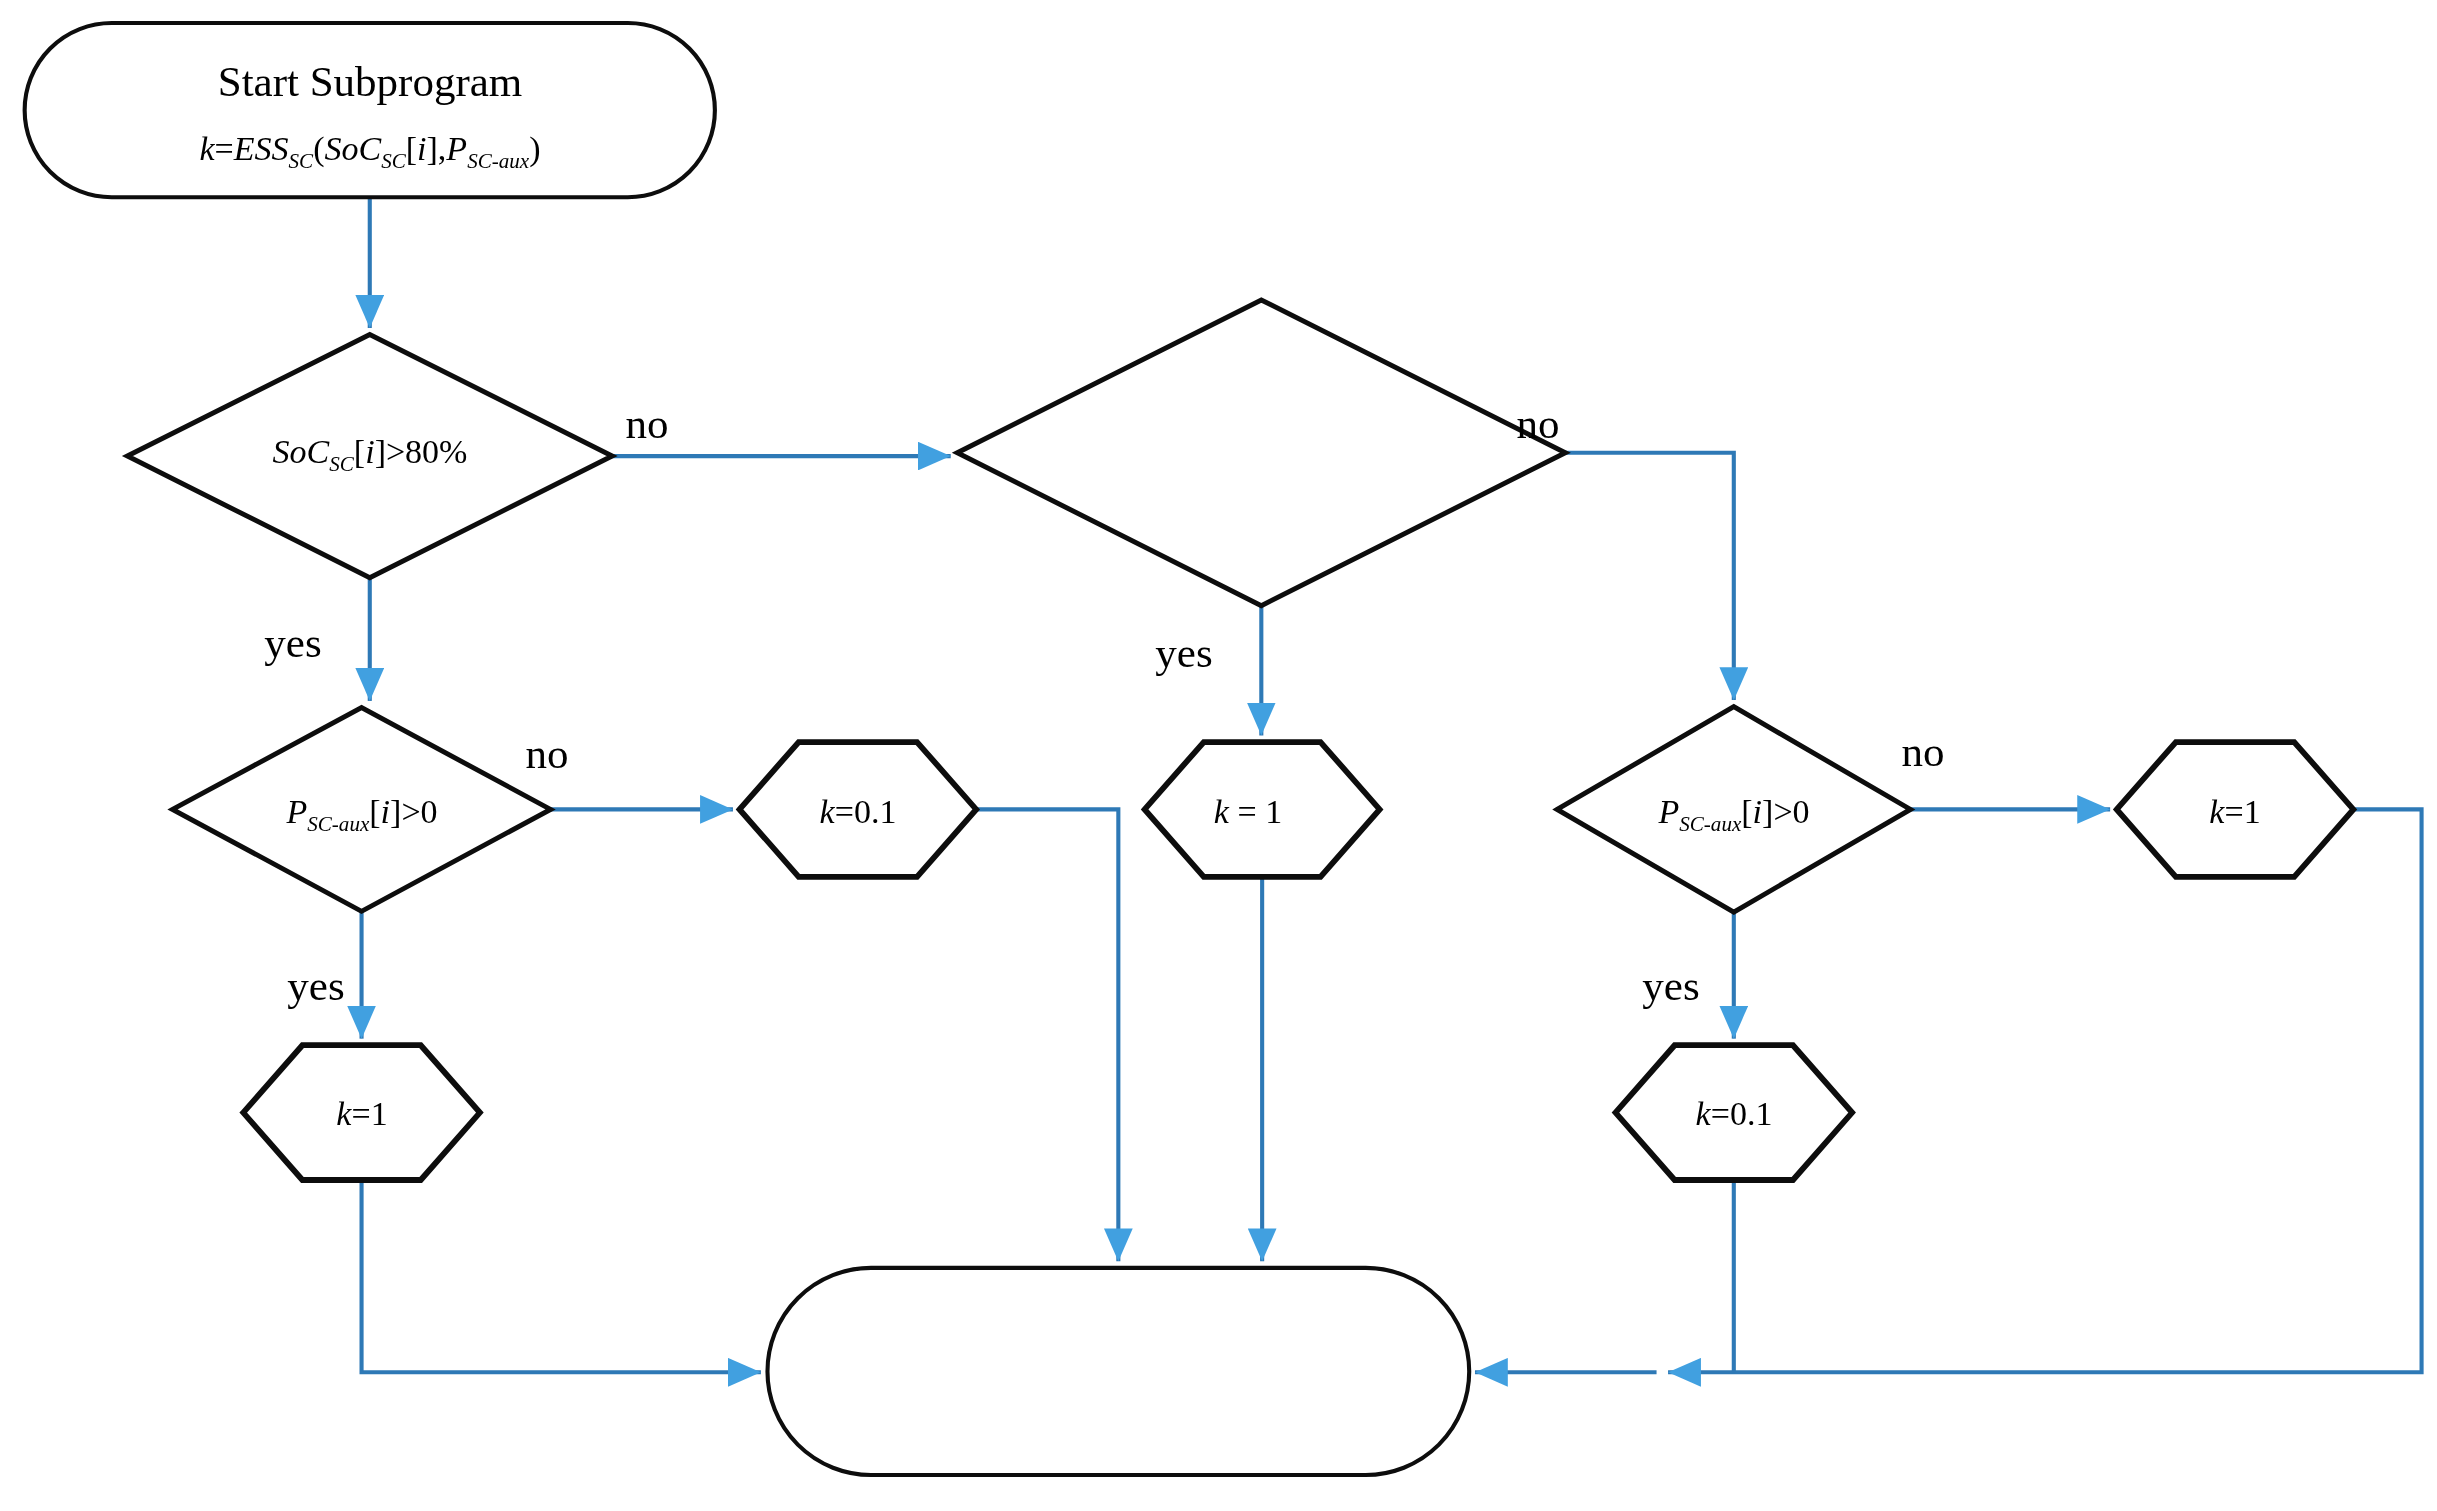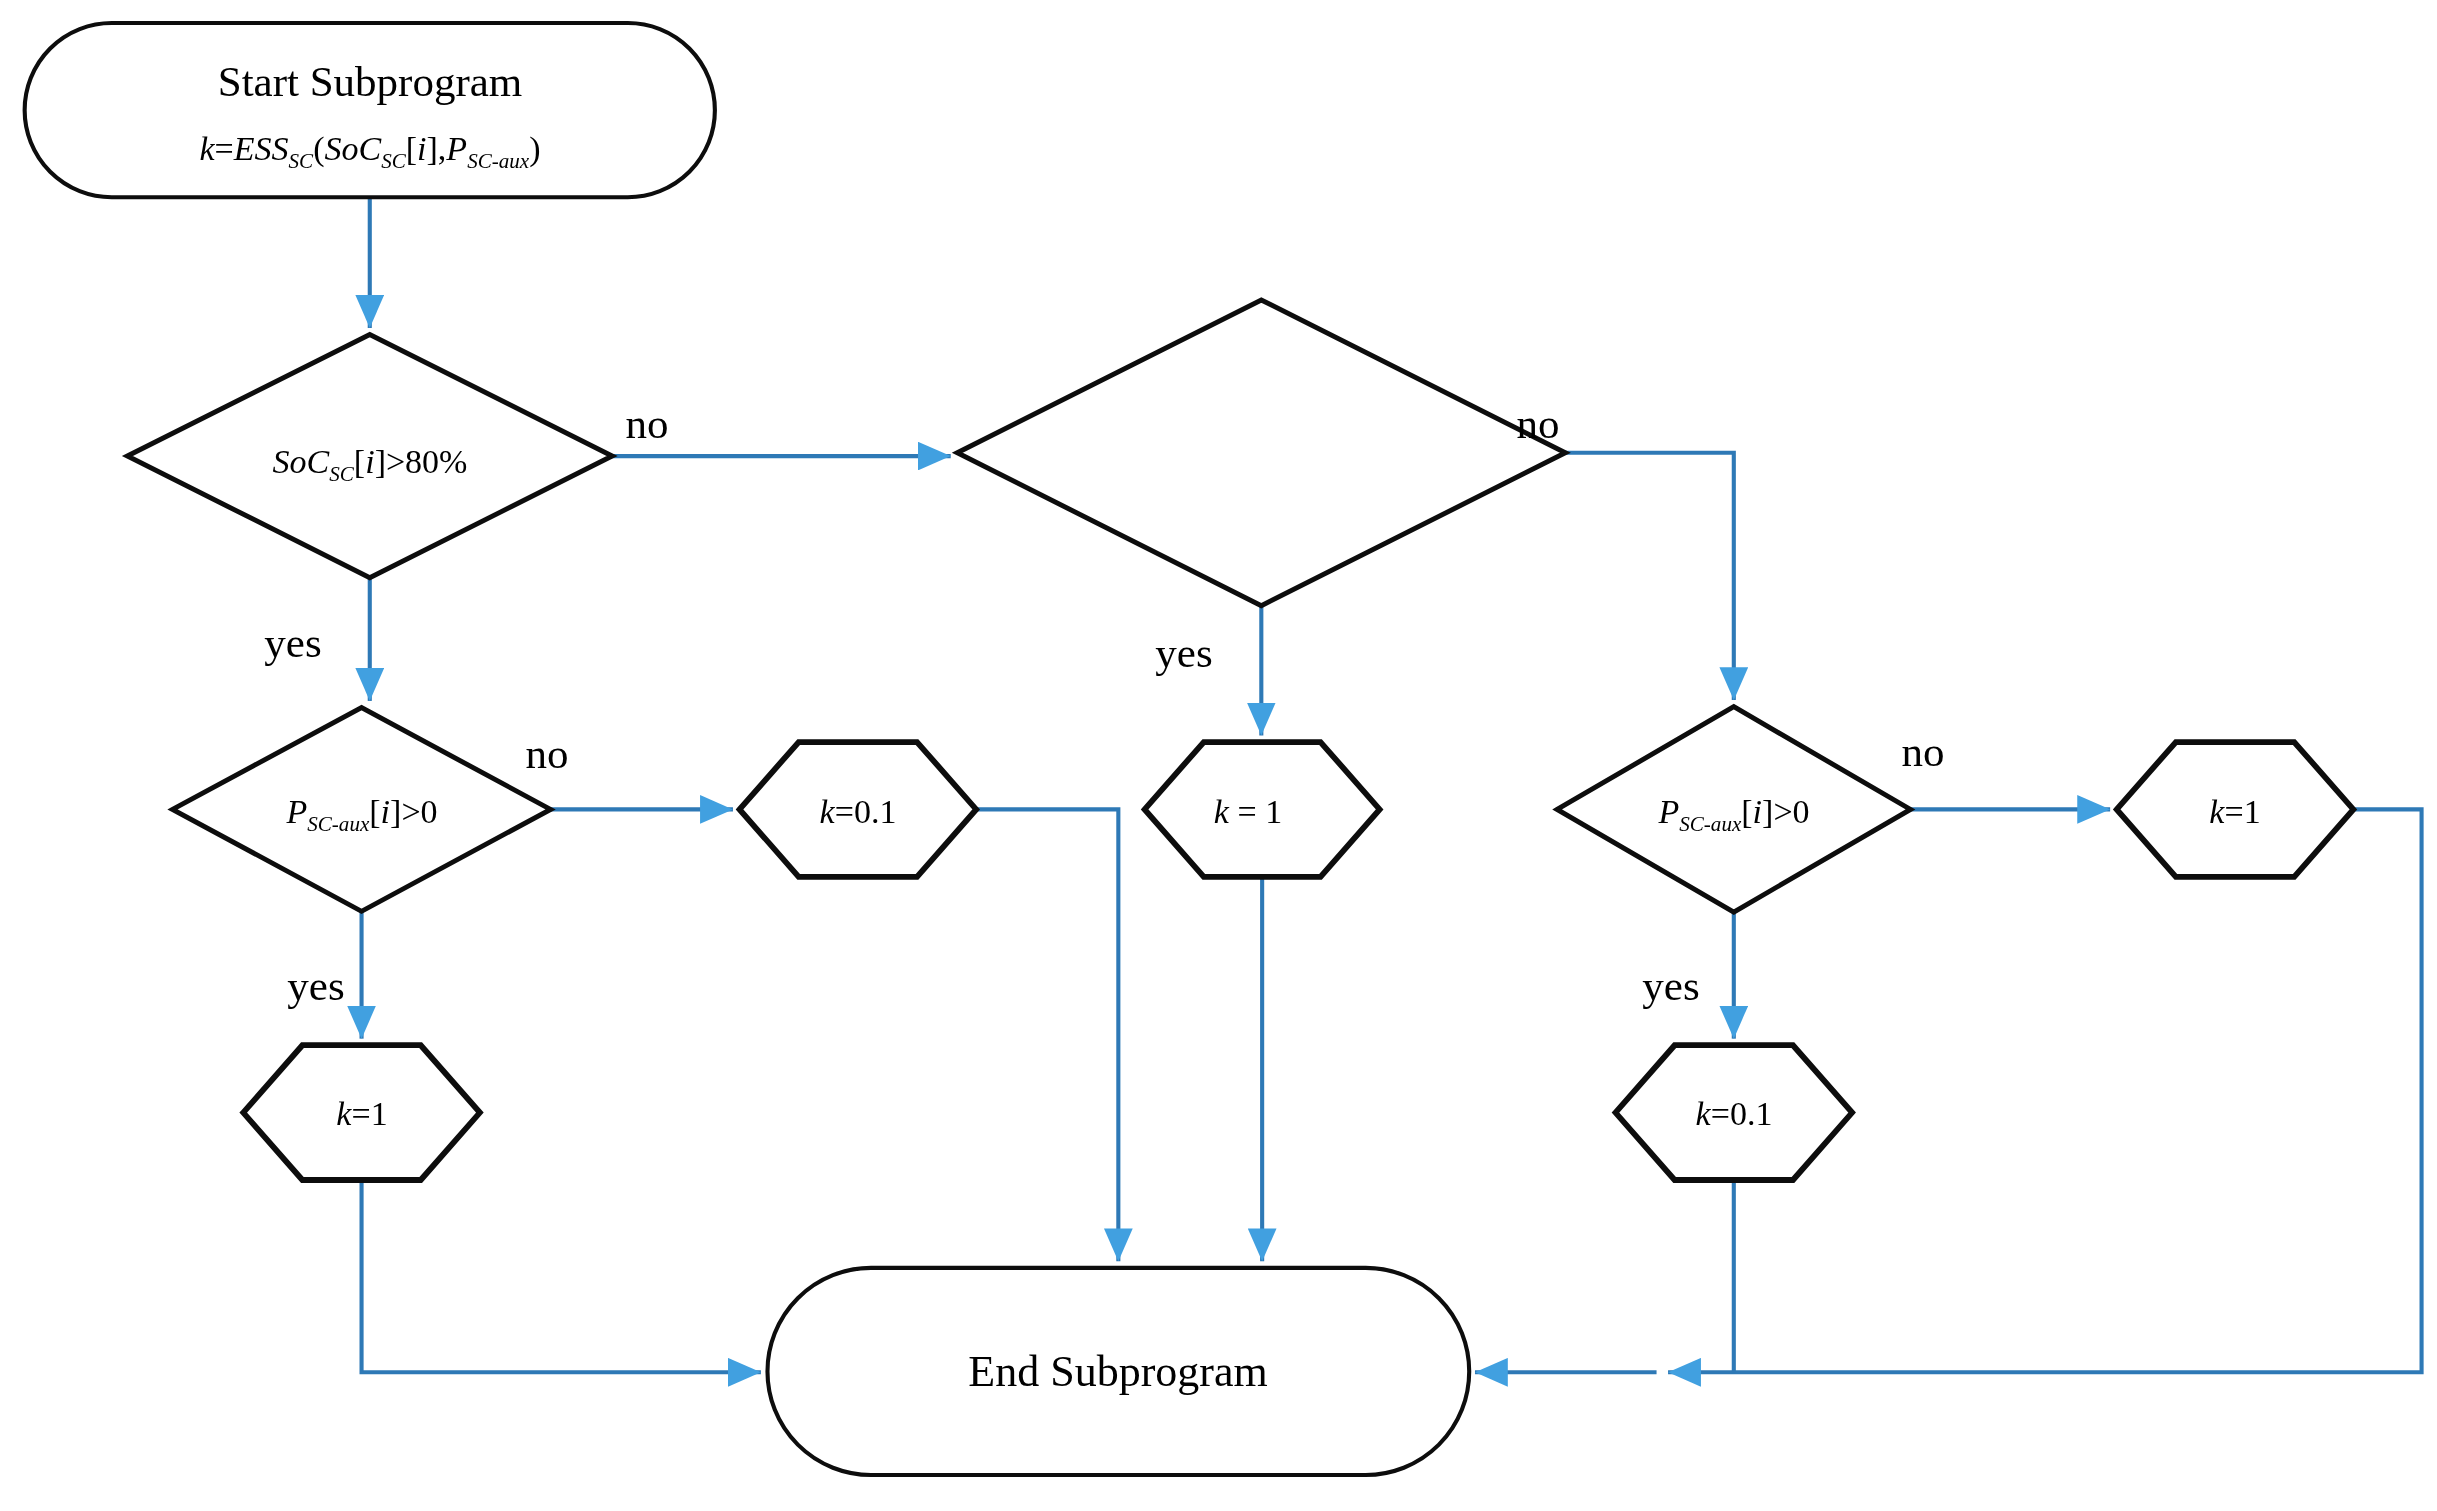--- a/index.html
+++ b/index.html
@@ -55,31 +55,30 @@
       <polygon points="2576,985 2648,903 2792,903 2864,985 2792,1067 2648,1067" stroke-width="7"></polygon>
       <polygon points="296,1354 368,1272 512,1272 584,1354 512,1436 368,1436" stroke-width="7"></polygon>
       <polygon points="1966,1354 2038,1272 2182,1272 2254,1354 2182,1436 2038,1436" stroke-width="7"></polygon>
       <rect x="934" y="1543" width="854" height="252" rx="126" ry="126" stroke-width="5"></rect>
     </g>
   </svg>
 
   <div class="lbl big" style="left:370px;top:82px;font-size:43px;">Start Subprogram</div>
   <div class="lbl" style="left:370px;top:149px;"><i>k</i>=<i>ESS</i><sub>SC</sub>(<i>SoC</i><sub>SC</sub>[<i>i</i>],<i>P</i><sub>SC-aux</sub>)</div>
 
-  <div class="lbl" style="left:370px;top:462px;"><i>SoC</i><sub>SC</sub>[<i>i</i>]&gt;80%</div>
+  <div class="lbl" style="left:370px;top:452px;"><i>SoC</i><sub>SC</sub>[<i>i</i>]&gt;80%</div>
   <div class="lbl" style="left:362px;top:812px;"><i>P</i><sub>SC-aux</sub>[<i>i</i>]&gt;0</div>
   <div class="lbl" style="left:1734px;top:812px;"><i>P</i><sub>SC-aux</sub>[<i>i</i>]&gt;0</div>
 
   <div class="lbl" style="left:858px;top:812px;"><i>k</i>=0.1</div>
   <div class="lbl" style="left:1248px;top:812px;"><i>k</i> = 1</div>
   <div class="lbl" style="left:2235px;top:812px;"><i>k</i>=1</div>
   <div class="lbl" style="left:362px;top:1114px;"><i>k</i>=1</div>
   <div class="lbl" style="left:1734px;top:1114px;"><i>k</i>=0.1</div>
 
-  <div class="lbl big" style="left:1118px;top:1372px;">End Subprogram</div>
 
   <div class="lbl edge-lbl" style="left:647px;top:424px;">no</div>
   <div class="lbl edge-lbl" style="left:293px;top:643px;">yes</div>
   <div class="lbl edge-lbl" style="left:1538px;top:424px;">no</div>
   <div class="lbl edge-lbl" style="left:1184px;top:653px;">yes</div>
   <div class="lbl edge-lbl" style="left:547px;top:754px;">no</div>
   <div class="lbl edge-lbl" style="left:316px;top:986px;">yes</div>
   <div class="lbl edge-lbl" style="left:1923px;top:752px;">no</div>
   <div class="lbl edge-lbl" style="left:1671px;top:986px;">yes</div>
 

